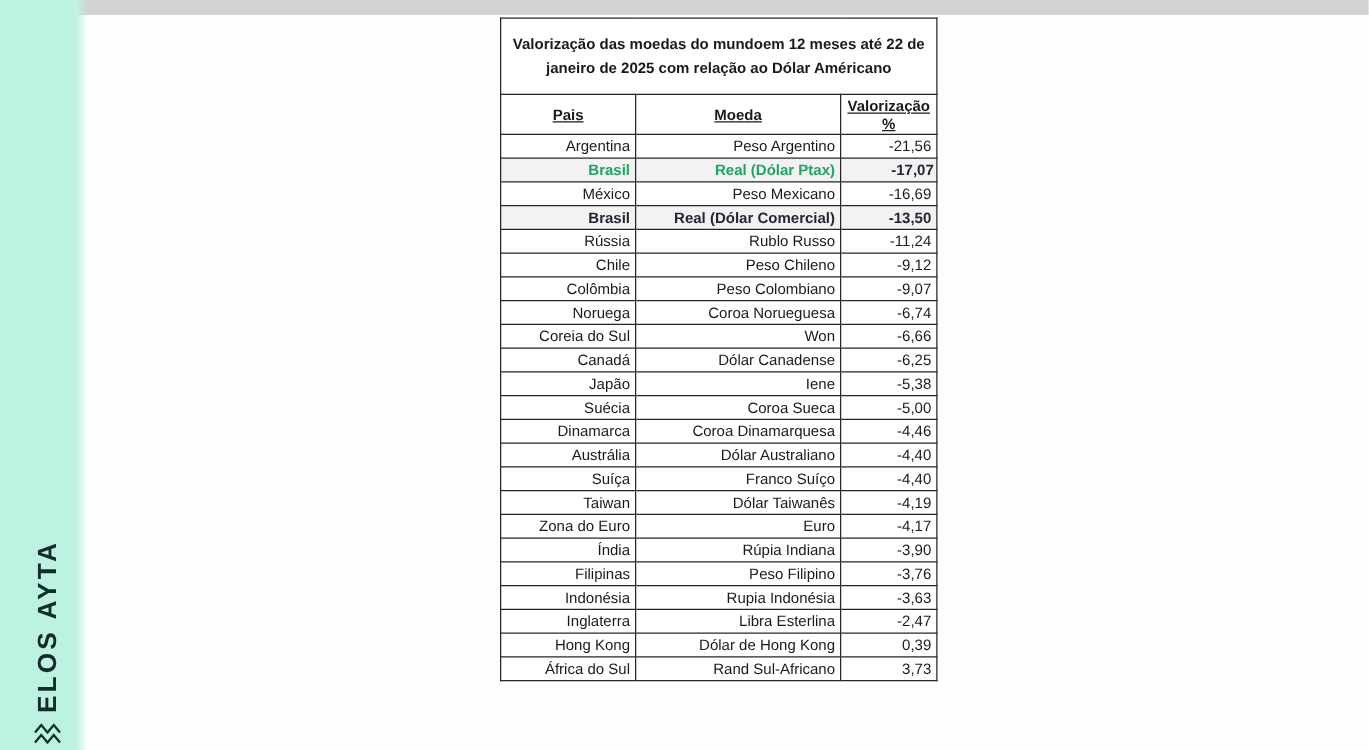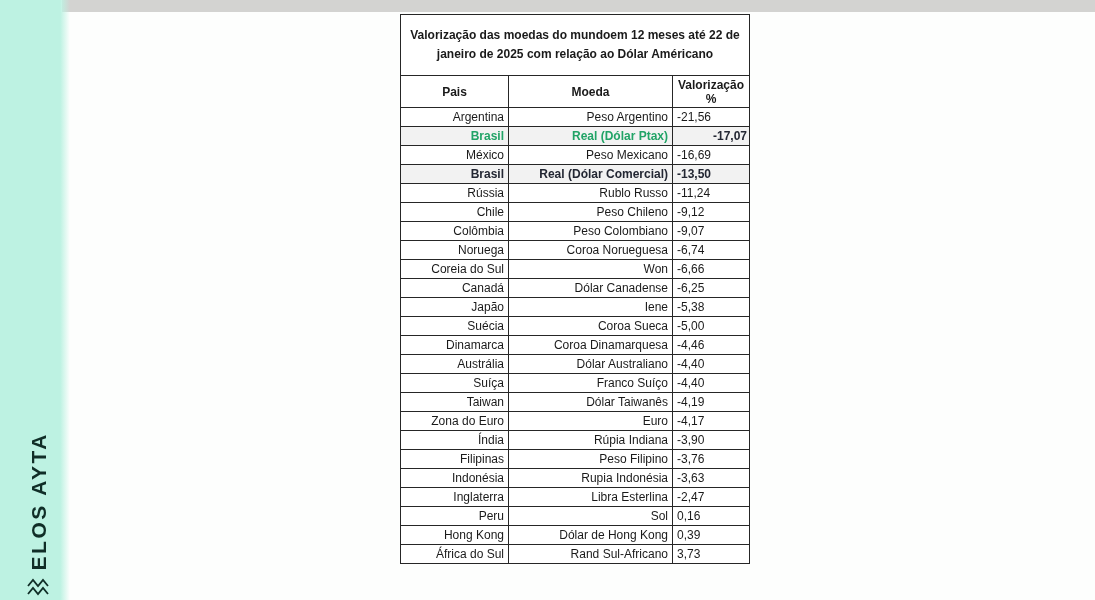--- a/index.html
+++ b/index.html
@@ -82,24 +82,25 @@
     white-space: normal;
   }
   tr.header-row th {
     height: 32px;
     font-weight: 700;
     text-align: center;
     vertical-align: middle;
     line-height: 14px;
     padding: 0 2px;
     white-space: normal;
+    text-decoration: underline;
   }
   tr.data-row td { height: 19px; padding: 0 4px; vertical-align: middle; }
   tr.data-row td:nth-child(1), tr.data-row td:nth-child(2) { text-align: right; }
-  tr.data-row td:nth-child(3) { }
+  tr.data-row td:nth-child(3) { text-align: right; }
 
   tr.green-bold td {
     background: var(--hl-bg);
     color: var(--green);
     font-weight: 700;
   }
   tr.green-bold td:nth-child(3) { color: var(--dark-bold); padding-left: 40px; }
   tr.dark-bold td {
     background: var(--hl-bg);
     color: var(--dark-bold);
@@ -243,25 +244,20 @@
             <td>Indonésia</td>
             <td>Rupia Indonésia</td>
             <td>-3,63</td>
           </tr>
           <tr class="data-row normal">
             <td>Inglaterra</td>
             <td>Libra Esterlina</td>
             <td>-2,47</td>
           </tr>
           <tr class="data-row normal">
-            <td>Peru</td>
-            <td>Sol</td>
-            <td>0,16</td>
-          </tr>
-          <tr class="data-row normal">
             <td>Hong Kong</td>
             <td>Dólar de Hong Kong</td>
             <td>0,39</td>
           </tr>
           <tr class="data-row normal">
             <td>África do Sul</td>
             <td>Rand Sul-Africano</td>
             <td>3,73</td>
           </tr>
         </tbody>

